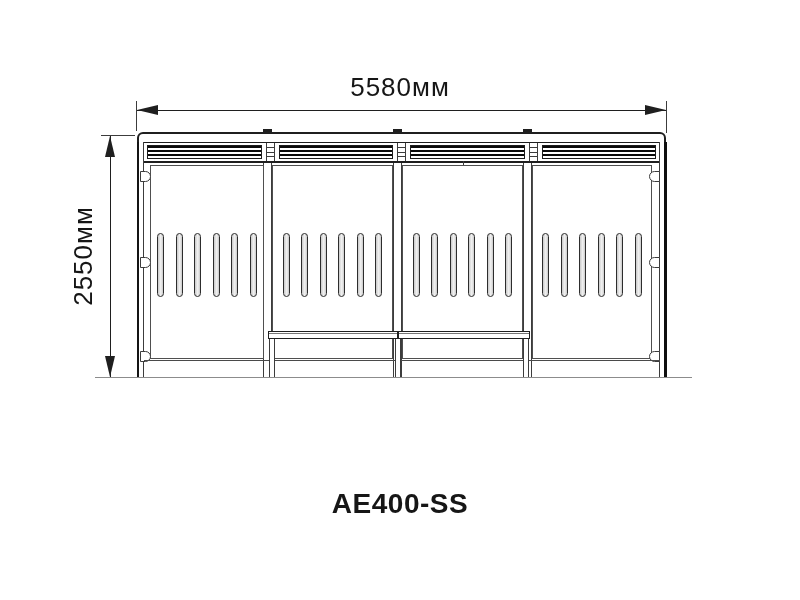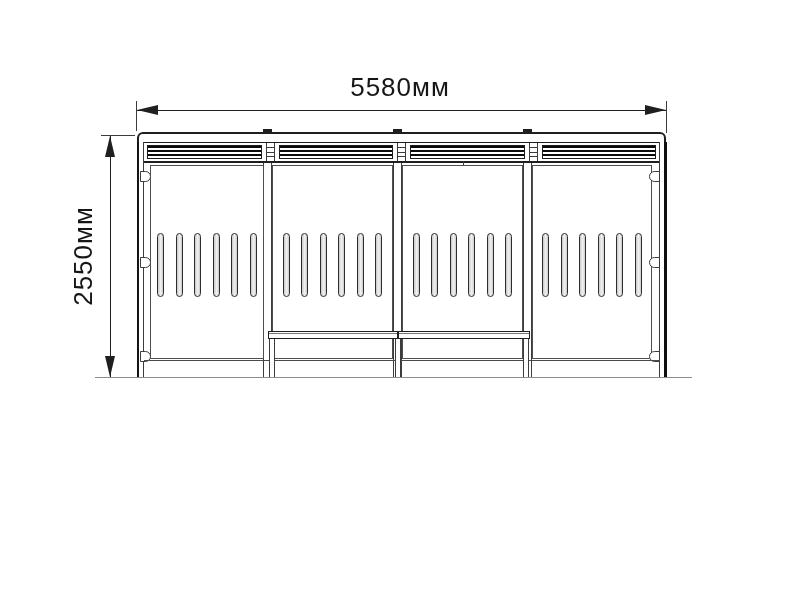--- a/index.html
+++ b/index.html
@@ -111,20 +111,21 @@
   <div class="a frame-right"></div>
 
   <div class="a panel-bottom-line"></div>
   <div class="a bench-bar">
     <div class="bench-bar-inner"></div>
   </div>
   <div class="a bench-divider"></div>
 
   <div class="a ground"></div>
 
+  <div class="a model-label">AE400-SS</div>
 <div class="roof-tick" style="left:263px"></div>
     <div class="roof-tick" style="left:393px"></div>
     <div class="roof-tick" style="left:523px"></div>
     <div class="post" style="left:263px"></div>
     <div class="post" style="left:393px"></div>
     <div class="post" style="left:523px"></div>
     <div class="panel" style="left:150px;width:114px">
       <div class="slot"></div>
       <div class="slot"></div>
       <div class="slot"></div>

